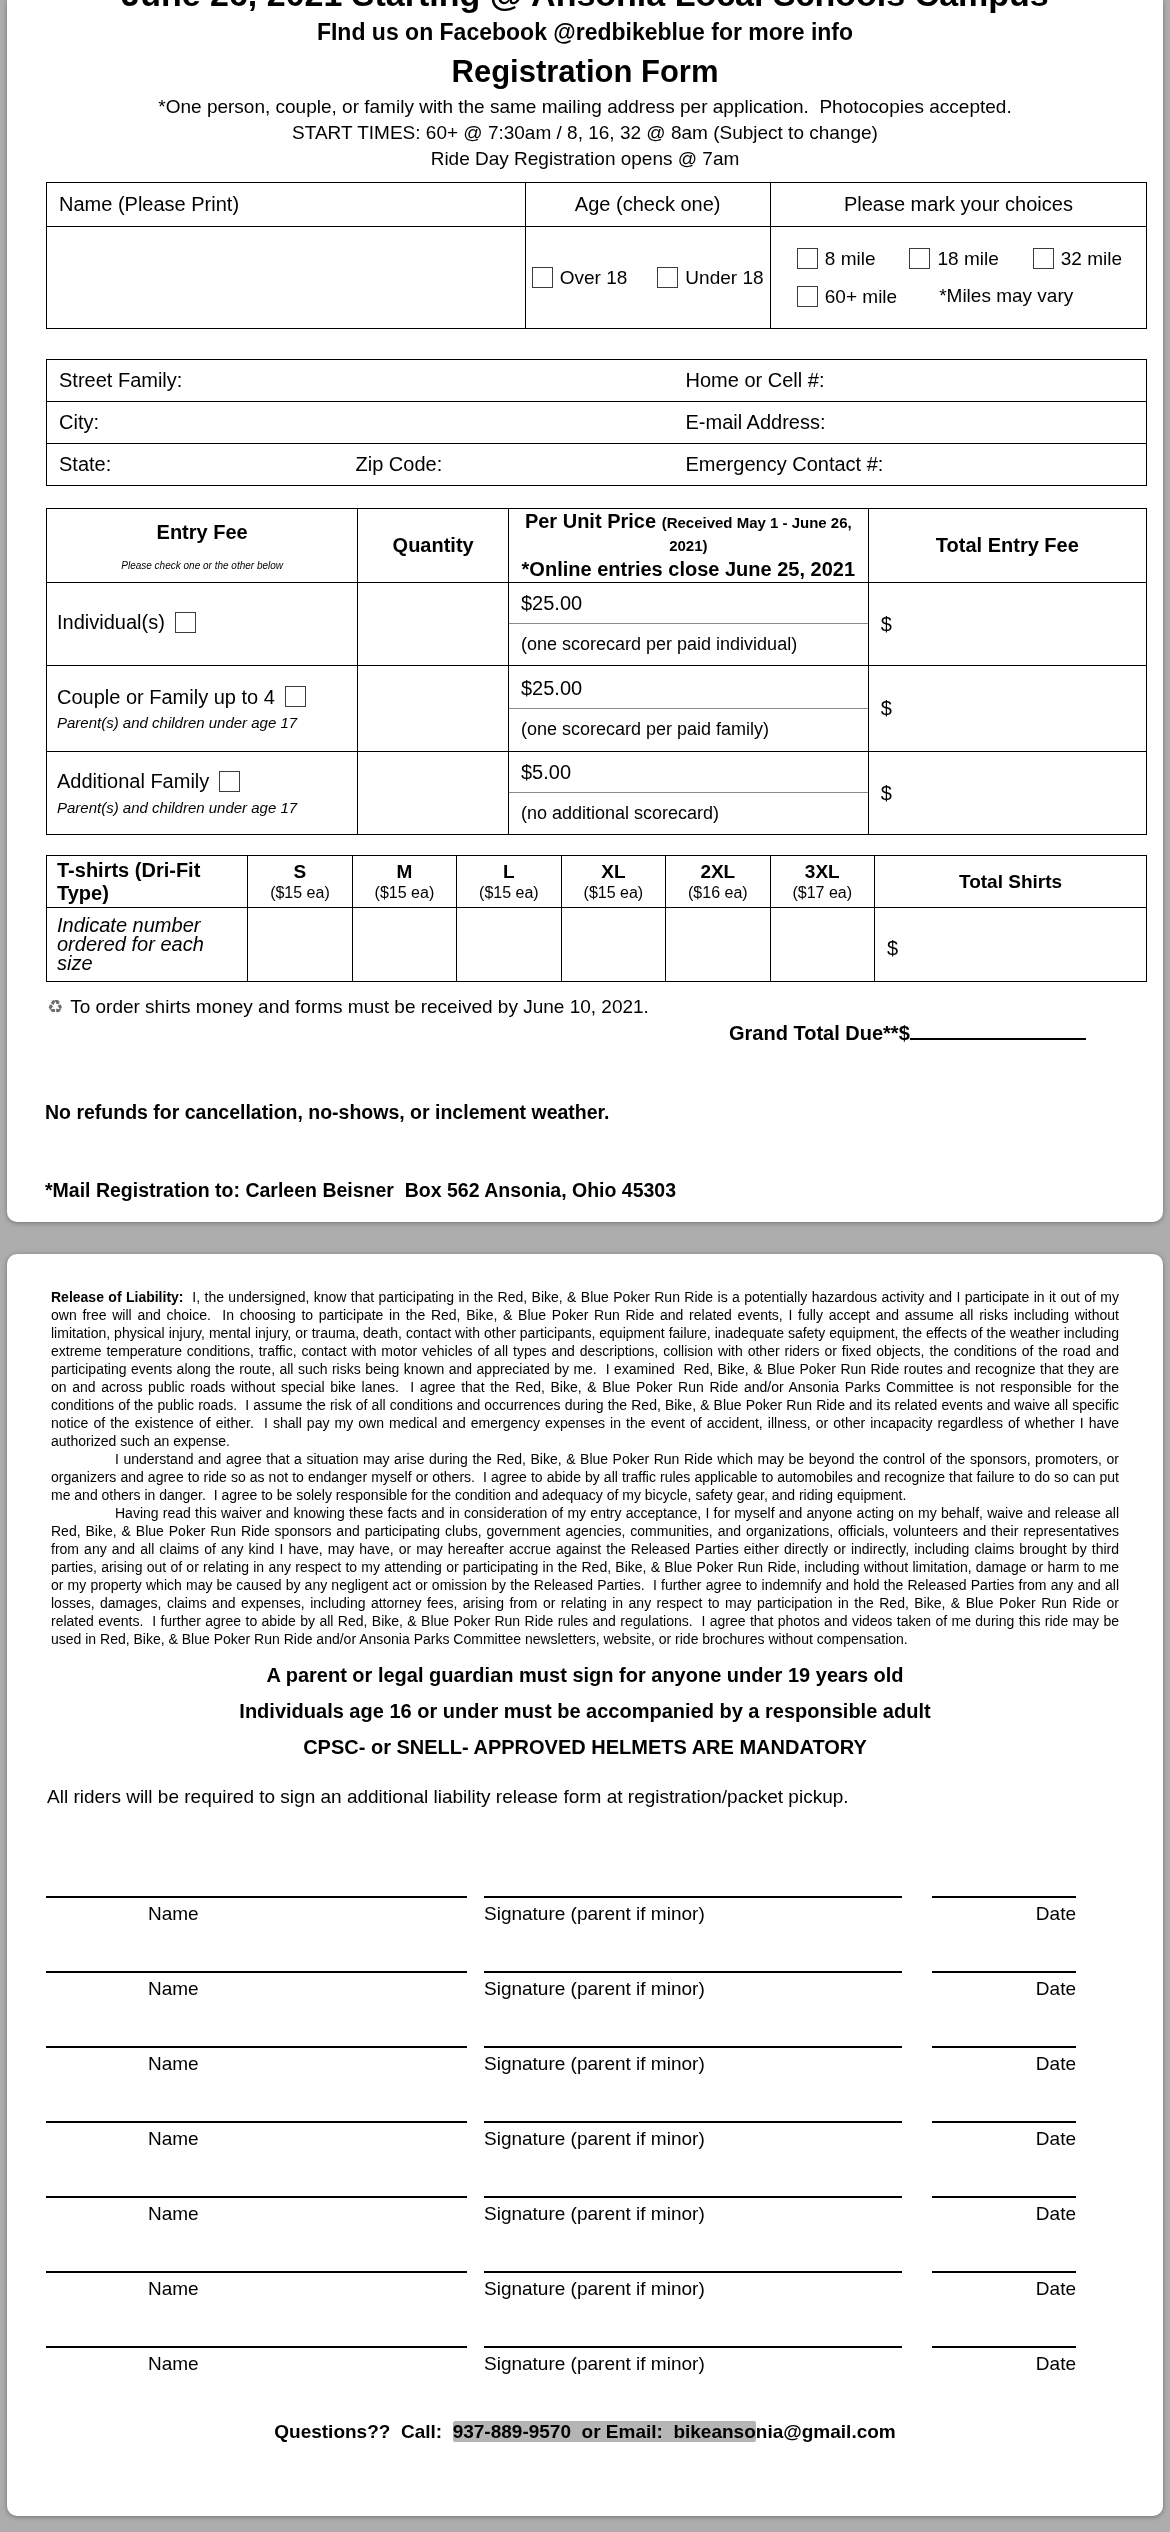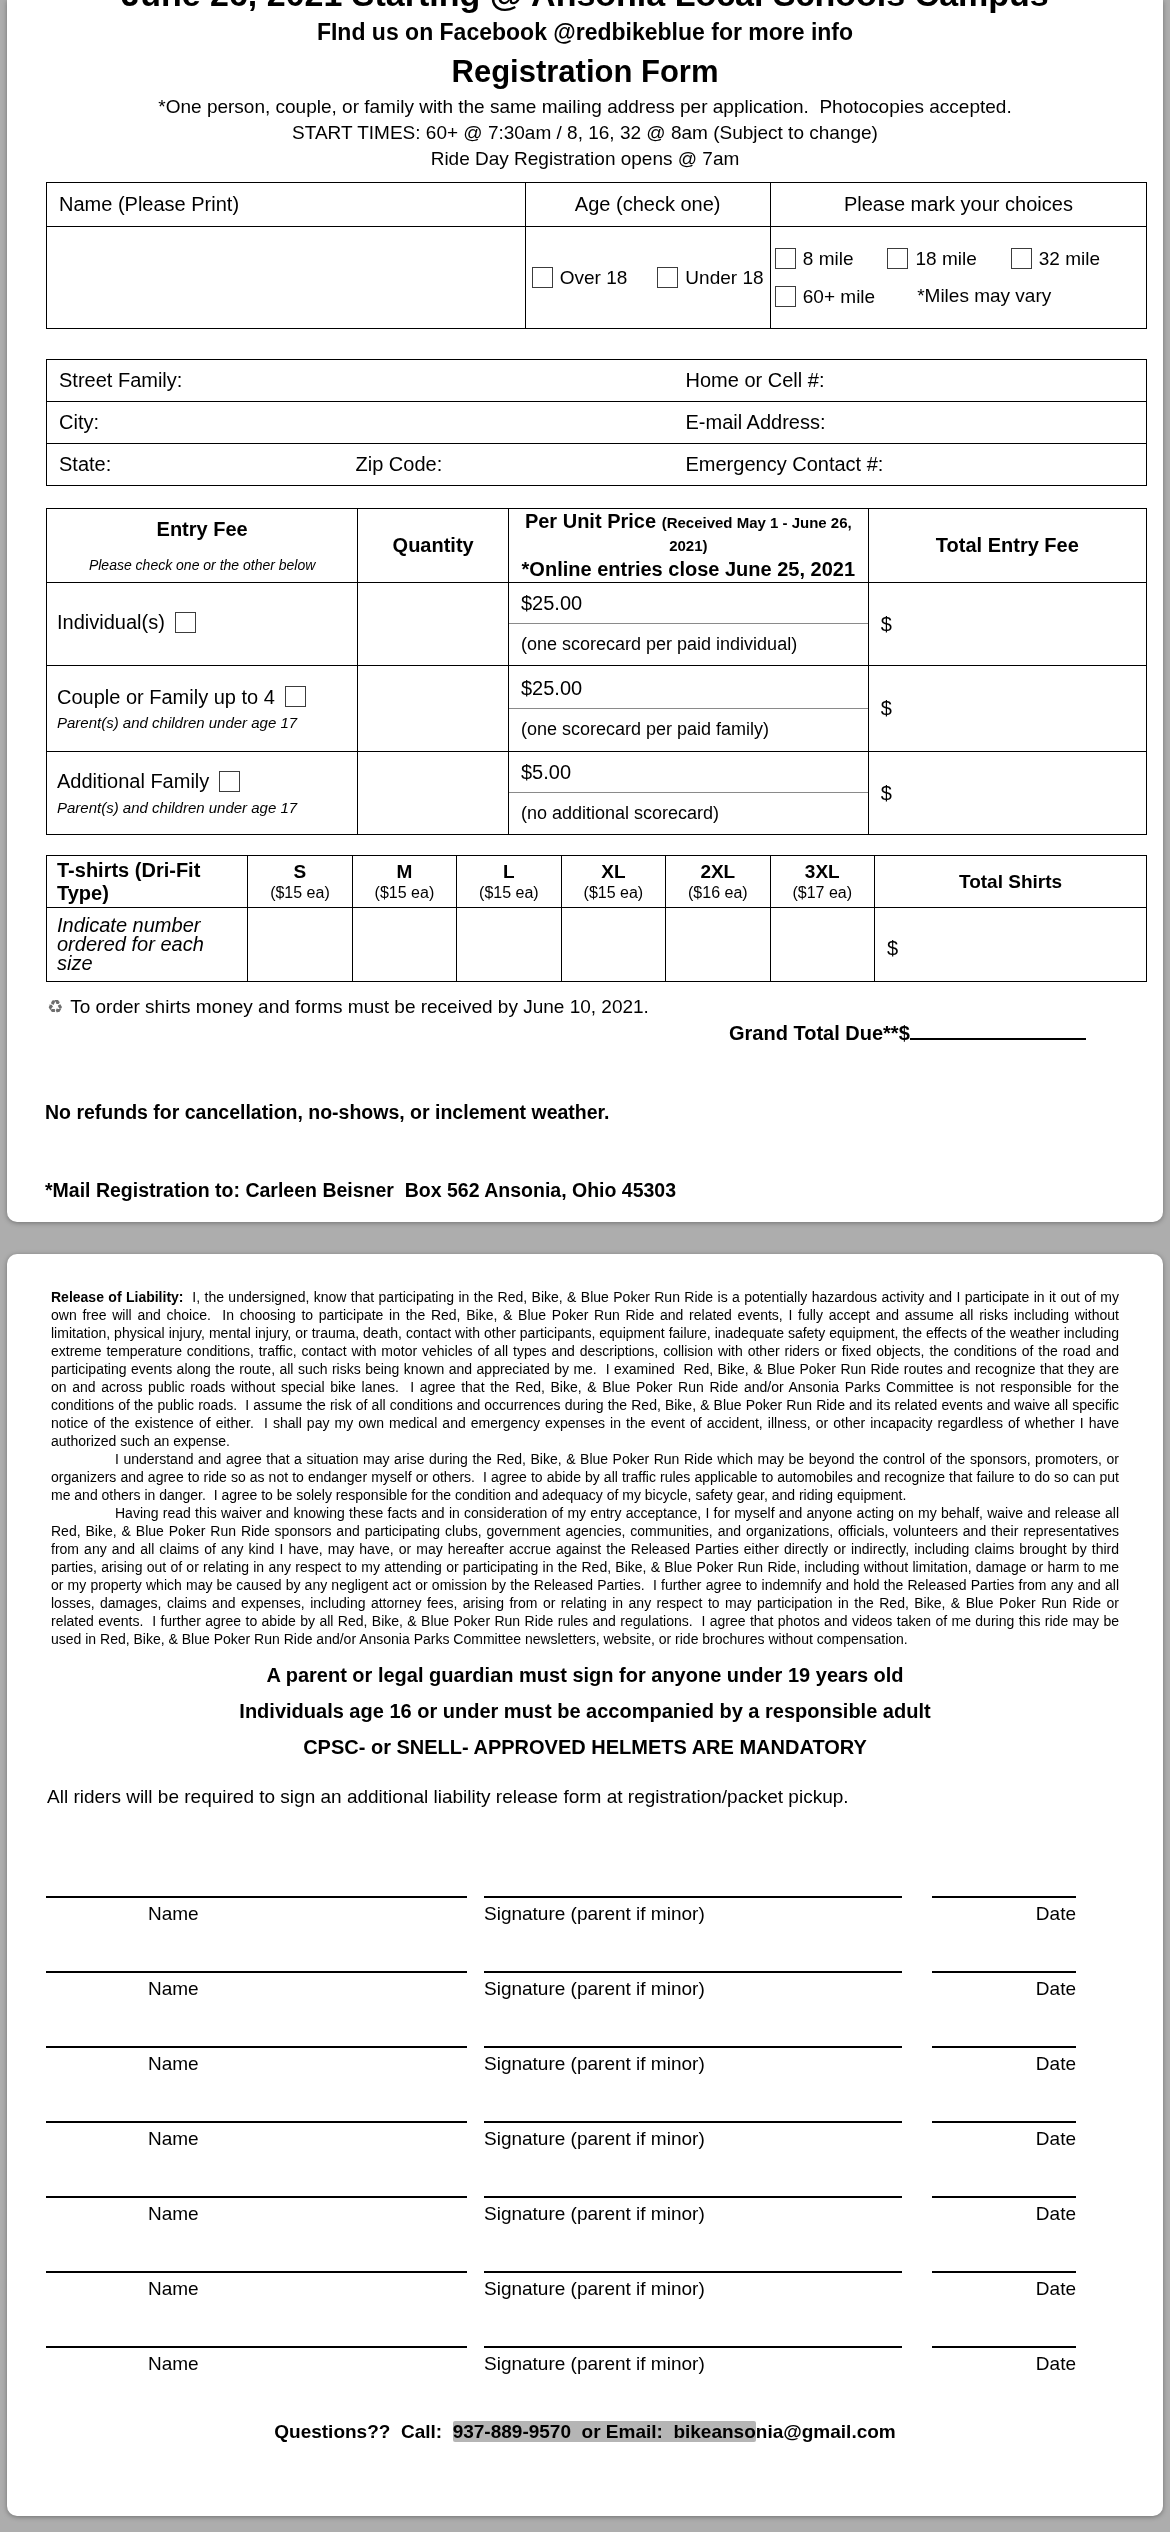--- a/index.html
+++ b/index.html
@@ -34,32 +34,32 @@
   .tbl { margin-left: 39px; width: 1101px; border: 1.5px solid #000; }
   .tbl td { border: 1.5px solid #000; font-size: 20px; vertical-align: middle; }
 
   .rider-table { margin-top: 10px; }
   .rider-table .hd { height: 44px; padding: 0 12px; }
   .rider-table .hd-c { text-align: center; }
   .rider-table .body-row td { height: 102px; }
   .opts-age { display: flex; justify-content: center; gap: 30px; align-items: center; }
   .opt { display: inline-flex; align-items: flex-end; gap: 7px; font-size: 19px; line-height: 21px; }
   .cb { width: 21px; height: 21px; border: 1.5px solid #3c3c3c; background: #fff; flex: none; display: inline-block; }
-  .miles-cell { padding: 10px 8px 10px 4px; }
+  .miles-cell { padding: 10px 8px 10px 26px; }
   .miles-row { display: flex; gap: 34px; align-items: flex-end; }
   .miles-row2 { margin-top: 16px; gap: 42px; }
   .miles-note { font-size: 19px; }
 
   .addr-table { margin-top: 30px; }
   .addr-table td { border: none; height: 42px; padding: 0 0 0 12px; }
   .addr-table tr { border-bottom: 1.5px solid #000; }
 
   .fee-table { margin-top: 22px; }
   .fee-head td { height: 66px; text-align: center; font-weight: bold; }
-  .fee-head .it { font-weight: normal; font-style: italic; font-size: 14px; display: block; margin-top: 16px; }
+  .fee-head .it { font-weight: normal; font-style: italic; font-size: 10px; display: block; margin-top: 16px; }
   .fee-head .small { font-size: 15px; }
   .fee-head .l2 { display: block; margin-top: 2px; }
   .fee-label-cell { padding: 8px 10px; }
   .fee-sub { font-style: italic; font-size: 15px; margin-top: 3px; }
   .cb-inline { display: inline-block; vertical-align: middle; margin: 0 0 4px 10px; }
   .r1 td { height: 80px; } .r2 td { height: 86px; } .r3 td { height: 78px; }
   .price-cell { padding: 0; vertical-align: top; }
   .price-top { padding: 9px 12px 8px 12px; font-size: 20px; border-bottom: 1px solid #8a8a8a; }
   .price-note { padding: 10px 12px; font-size: 18px; }
   .total-cell { padding-left: 12px; }

